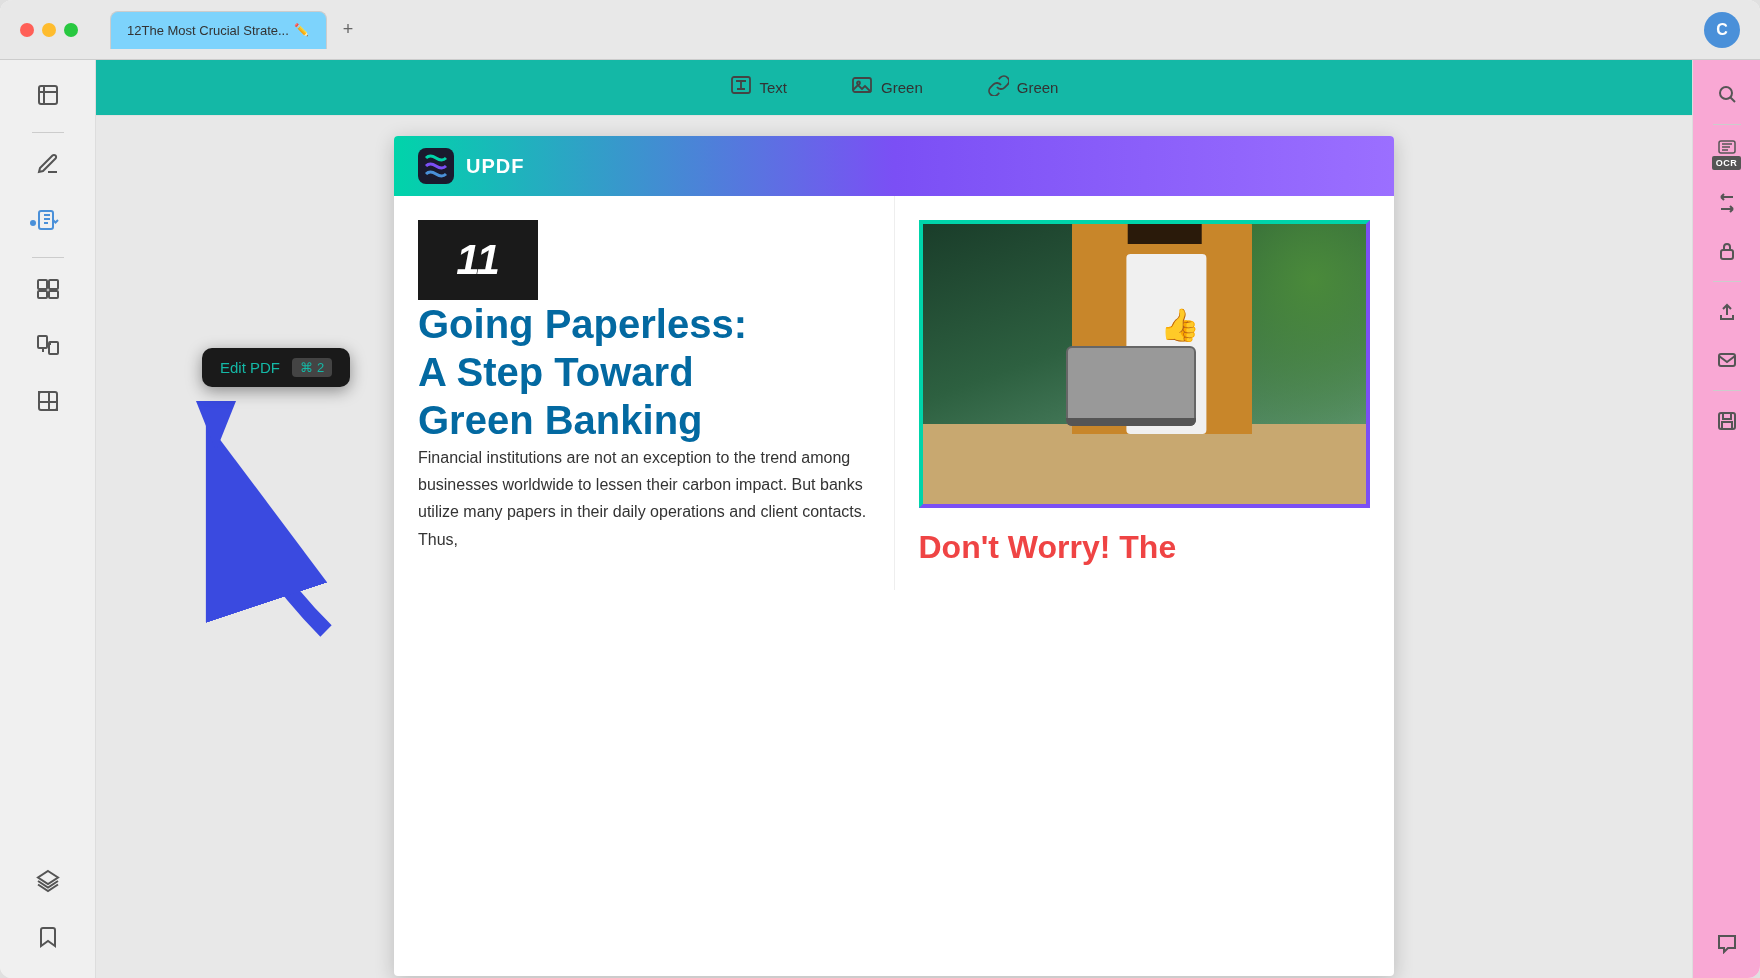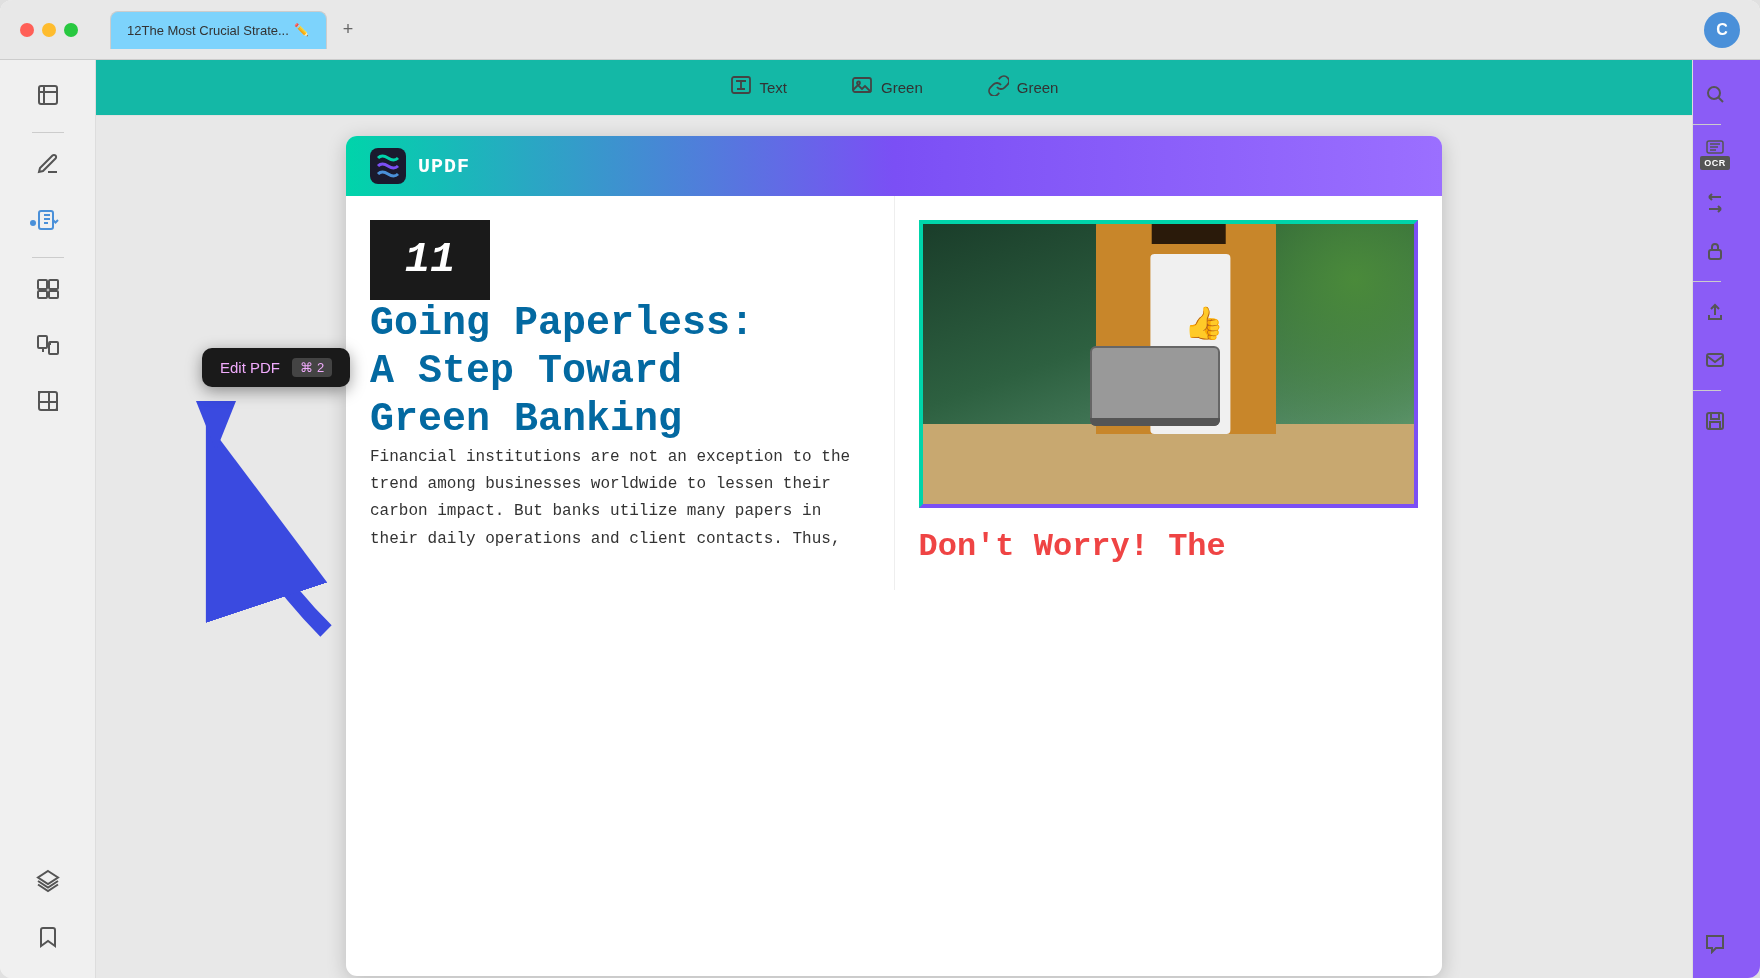--- a/index.html
+++ b/index.html
@@ -190,27 +190,26 @@
       flex: 1;
       overflow: hidden;
       padding: 20px 40px;
       display: flex;
       justify-content: center;
       position: relative;
     }
 
     .pdf-page {
       background: #fff;
-      width: 1096px;
+      width: 1000px;
       min-height: 840px;
       box-shadow: 0 4px 20px rgba(0,0,0,0.2);
-      border-radius: 11px;
+      border-radius: 4px;
       overflow: hidden;
       position: relative;
-      font-family: Liberation Mono, monospace;
     }
 
     
     .pdf-header {
       height: 60px;
       background: linear-gradient(90deg, #00d4aa 0%, #7b4ff5 50%, #9b6fff 100%);
       display: flex;
       align-items: center;
       padding: 0 24px;
       gap: 12px;
@@ -295,21 +294,21 @@
       color: #ef4444;
       line-height: 1.2;
     }
 
     
     .tooltip {
       position: absolute;
       left: 96px;
       top: 240px;
       background: #1a1a1a;
-      color: #f0abfc;
+      color: #14b8a6;
       border-radius: 10px;
       padding: 10px 18px;
       display: flex;
       align-items: center;
       gap: 12px;
       font-size: 15px;
       font-weight: 500;
       white-space: nowrap;
       z-index: 100;
       box-shadow: 0 4px 16px rgba(0,0,0,0.4);
@@ -320,24 +319,25 @@
       padding: 2px 8px;
       font-size: 13px;
       display: flex;
       align-items: center;
       gap: 4px;
     }
 
     
     .right-panel {
       width: 68px;
-      background: #8b5cf6;
+      background: #f9a8d4;
       border-left: 1px solid #ddd;
       display: flex;
       flex-direction: column;
+      align-items: center;
       padding: 12px 0;
       gap: 4px;
     }
     .right-panel-icon {
       width: 44px;
       height: 44px;
       border-radius: 8px;
       display: flex;
       align-items: center;
       justify-content: center;

